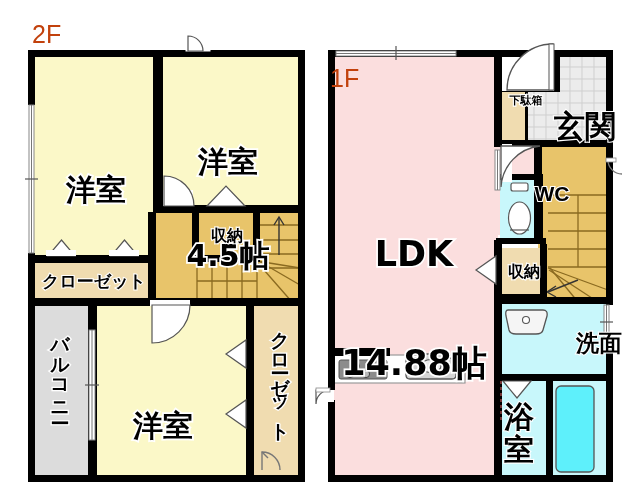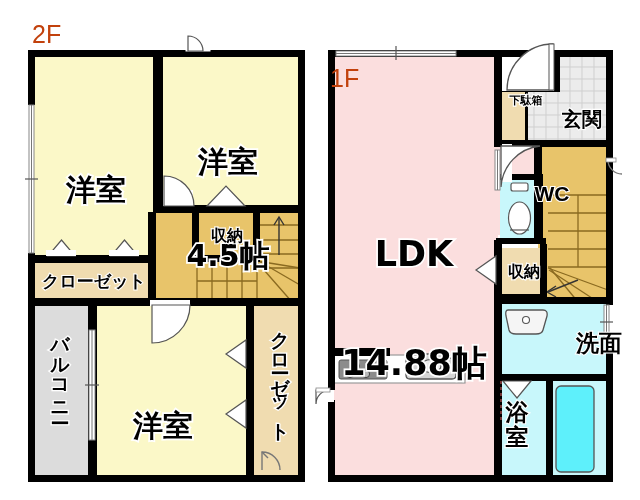--- a/index.html
+++ b/index.html
@@ -394,23 +394,23 @@
 
 <div class="small-text" style="left:199px; top:226px; width:56px; font-size:16px;">収納</div>
 
 <div class="vert-text" style="left:48px; top:322px; font-size:19px;">バルコニー</div>
 
 <div class="room-text" style="left:334px; top:163px; width:160px; font-size:35px;">
   <div>LDK</div>
   <div>14.88帖</div>
 </div>
 
-<div class="small-text" style="left:548px; top:106px; width:68px; font-size:20px;">玄関</div>
+<div class="small-text" style="left:548px; top:106px; width:68px; font-size:31px;text-align:right;">玄関</div>
 
 <div class="small-text" style="left:503px; top:95px; width:46px; font-size:11px; line-height:1.15; word-break:break-all; white-space:normal;">下駄箱</div>
 
 <div class="small-text" style="left:501px; top:182px; width:38px; font-size:21px; font-family:'Liberation Sans',sans-serif;padding-left:32px;">WC</div>
 
 <div class="small-text" style="left:502px; top:262px; width:44px; font-size:16px;">収納</div>
 
 <div class="small-text" style="left:564px; top:328px; width:70px; font-size:23px;">洗面</div>
 
-<div class="small-text" style="left:504px; top:400px; width:26px; font-size:23px; line-height:1.1; word-break:break-all; white-space:normal;">浴室</div>
+<div class="small-text" style="left:504px; top:400px; width:26px; font-size:30px; line-height:1.1; word-break:break-all; white-space:normal;">浴室</div>
 
 </body></html>

